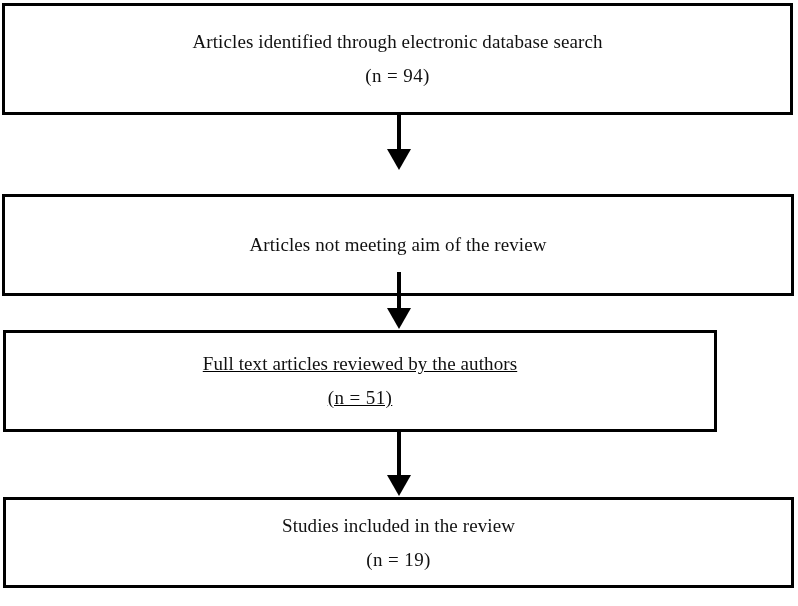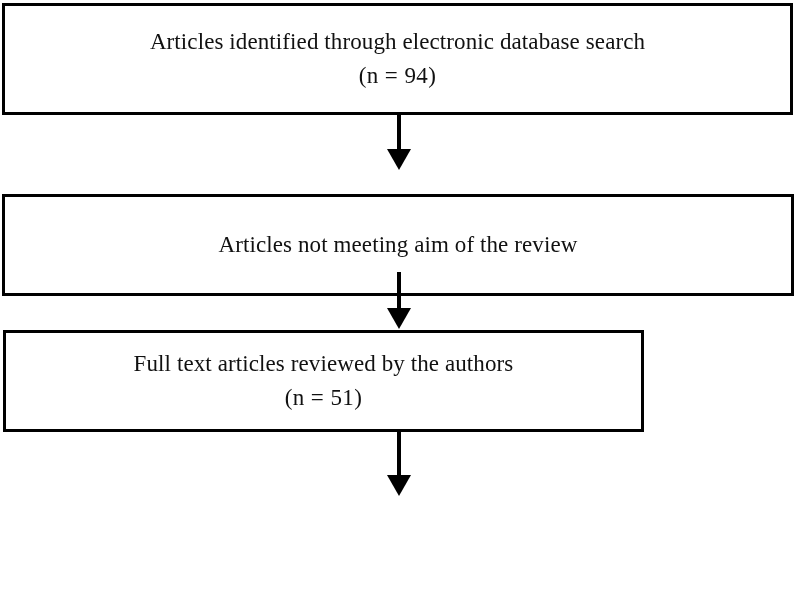--- a/index.html
+++ b/index.html
@@ -24,21 +24,21 @@
     border: 3px solid #000000;
     background: #ffffff;
     display: flex;
     flex-direction: column;
     align-items: center;
     justify-content: center;
     text-align: center;
   }
   .box-line {
     display: block;
-    font-size: 23px;
+    font-size: 19px;
     line-height: 34px;
     letter-spacing: 0.1px;
     color: #111111;
     white-space: nowrap;
   }
   .box-line.count {
     letter-spacing: 0.4px;
   }
   .connector {
     position: absolute;
@@ -71,25 +71,29 @@
 
   <div class="flow-box" id="box-0" style="left: 2px; top: 3px; width: 791px; height: 112px;">
     <span class="box-line">Articles identified through electronic database search</span>
     <span class="box-line count">(n = 94)</span>
   </div>
 
   <div class="flow-box" id="box-1" style="left: 2px; top: 170px; width: 792px; height: 102px; margin-top: 24px;">
     <span class="box-line">Articles not meeting aim of the review</span>
   </div>
 
-  <div class="flow-box" id="box-2" style="left: 3px; top: 330px; width: 641px; height: 102px;">
+  <div class="flow-box" id="box-2" style="left: 3px; top: 330px; width: 714px; height: 102px; text-decoration: underline;">
     <span class="box-line">Full text articles reviewed by the authors</span>
     <span class="box-line count">(n = 51)</span>
   </div>
 
+  <div class="flow-box" id="box-3" style="left: 3px; top: 497px; width: 791px; height: 91px;">
+    <span class="box-line">Studies included in the review</span>
+    <span class="box-line count">(n = 19)</span>
+  </div>
 
   <div class="connector" id="arrow-layer">
       <div class="arrow-stem" style="left: 399px; top: 115px; height: 36px;"></div>
       <div class="arrow-head" style="left: 399px; top: 149px;"></div>
       <div class="arrow-stem" style="left: 399px; top: 272px; height: 38px;"></div>
       <div class="arrow-head" style="left: 399px; top: 308px;"></div>
       <div class="arrow-stem" style="left: 399px; top: 432px; height: 45px;"></div>
       <div class="arrow-head" style="left: 399px; top: 475px;"></div>
     </div>
 

